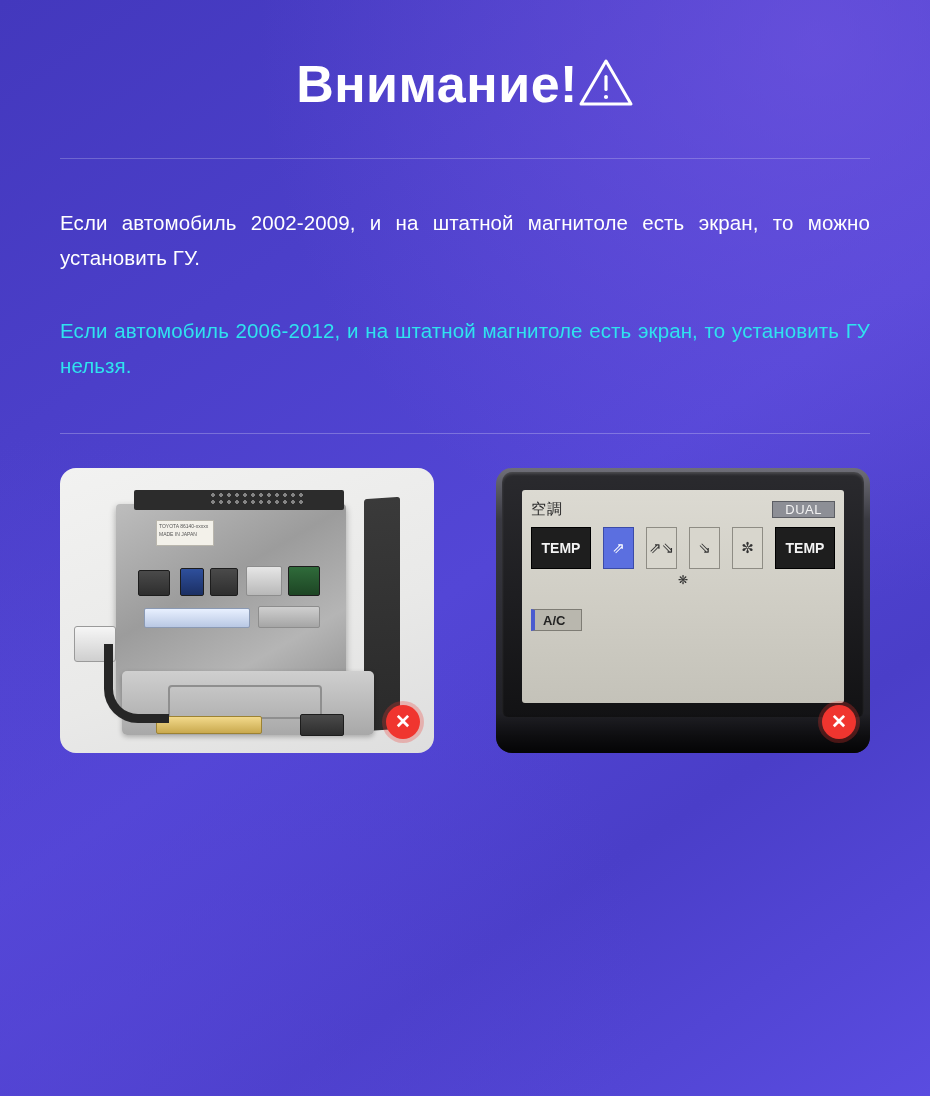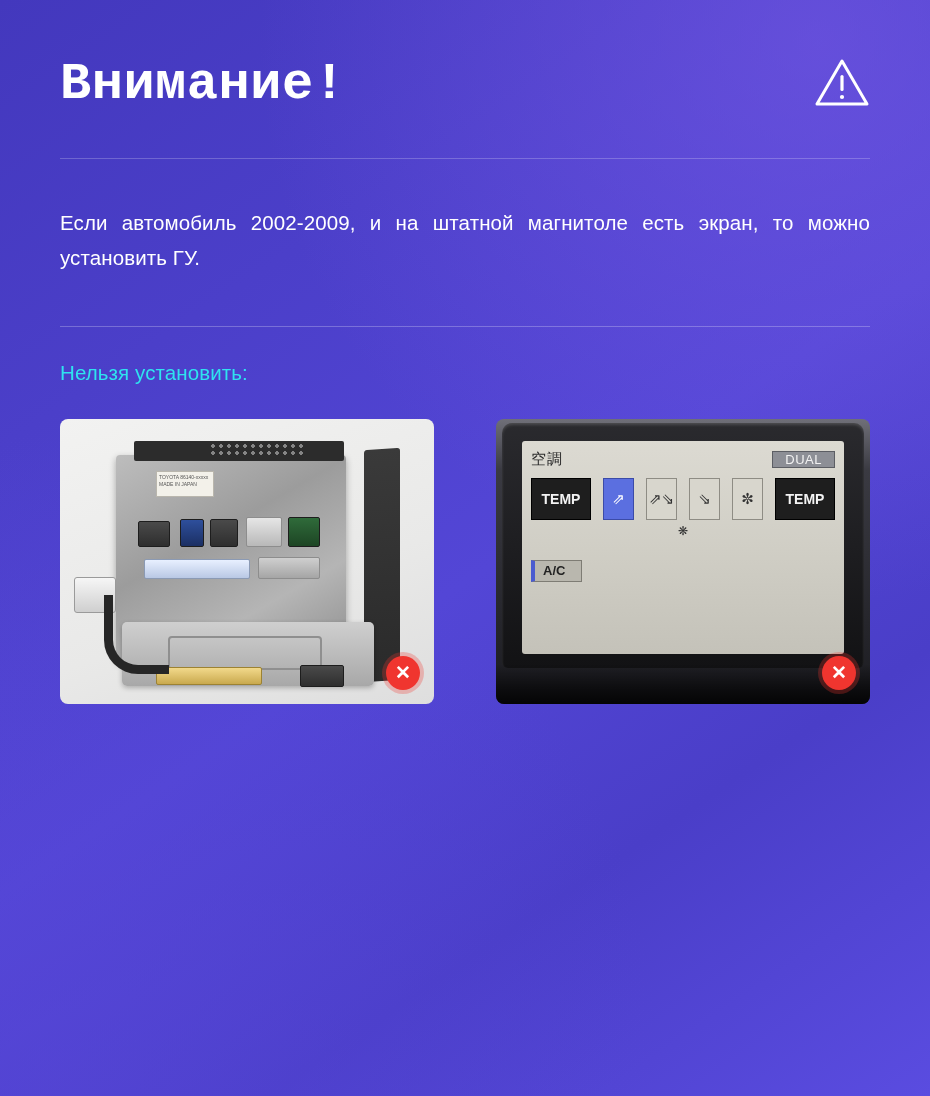--- a/index.html
+++ b/index.html
@@ -24,22 +24,21 @@
     box-sizing: border-box;
     padding: 0 60px;
   }
 
   
   .header {
     position: relative;
     height: 158px;
     display: flex;
     align-items: center;
-    justify-content: space-between;
-    font-family: Liberation Mono, monospace;
+    justify-content: center;
   }
   .title {
     font-size: 52px;
     font-weight: bold;
     color: #ffffff;
     letter-spacing: 0.5px;
     margin: 0;
     padding-top: 10px;
   }
   .warn-icon {
@@ -85,21 +84,21 @@
   
   .photos {
     display: flex;
     gap: 62px;
     margin-top: 34px;
   }
   .photo {
     position: relative;
     width: 374px;
     height: 285px;
-    border-radius: 8px;
+    border-radius: 16px;
     overflow: hidden;
     flex: none;
   }
   .badge {
     position: absolute;
     right: 14px;
     bottom: 14px;
     width: 34px;
     height: 34px;
     border-radius: 50%;
@@ -345,24 +344,24 @@
         <path d="M28 6 L53 49 L3 49 Z" fill="none" stroke="#ffffff" stroke-width="3" stroke-linejoin="round"></path>
         <rect x="26.4" y="20" width="3.2" height="16" rx="1.6" fill="#ffffff"></rect>
         <circle cx="28" cy="42" r="2.1" fill="#ffffff"></circle>
       </svg>
     </span>
   </div>
   <div class="hr"></div>
 
   <div class="content">
     <p class="para">Если автомобиль 2002-2009, и на штатной магнитоле есть экран, то можно установить ГУ.</p>
+    <p class="para accent">Если автомобиль 2006-2012, и на штатной магнитоле есть экран, то установить ГУ нельзя.</p>
 
     <div class="divider"></div>
 
-    <p class="subhead">Нельзя установить:</p>
 
     <div class="photos">
 
       <div class="photo">
         <div class="hu">
           <div class="bracket-r"></div>
           <div class="plate"></div>
           <div class="topbar"></div>
           <div class="vent"></div>
           <div class="label">TOYOTA

